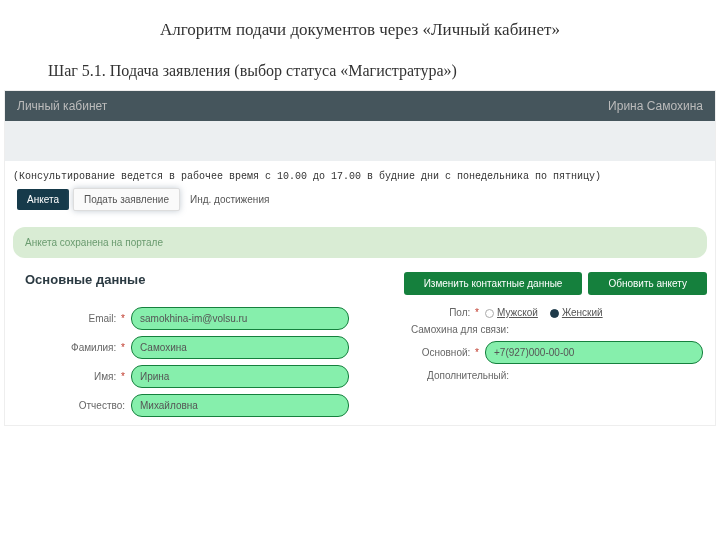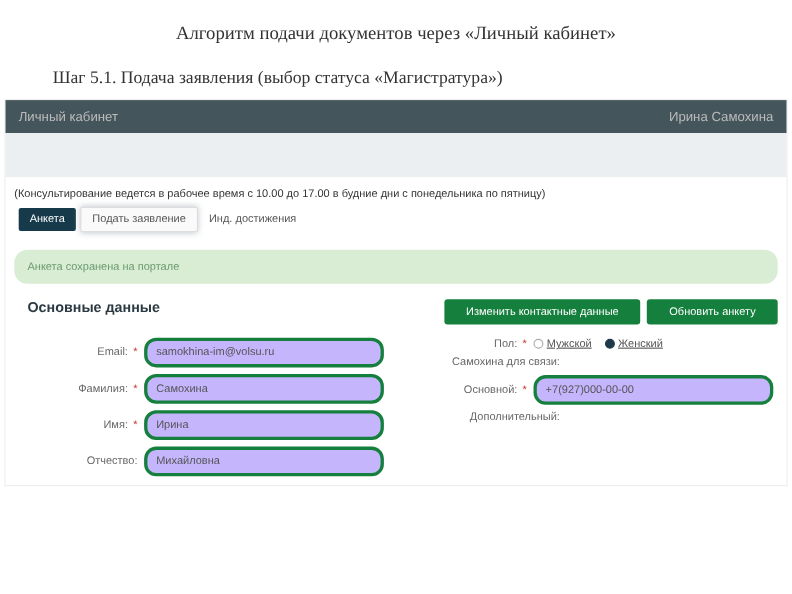--- a/index.html
+++ b/index.html
@@ -4,36 +4,36 @@
 <style>
   * { box-sizing: border-box; margin: 0; padding: 0; }
   body { font-family: Arial, sans-serif; background: #fff; width: 720px; height: 540px; overflow: hidden; color: #333; }
   .slide-title { text-align: center; font-family: "Times New Roman", serif; font-size: 17px; margin-top: 20px; margin-bottom: 22px; }
   .slide-step { font-family: "Times New Roman", serif; font-size: 16px; margin-left: 48px; margin-bottom: 10px; }
   .app { margin: 0 4px; border: 1px solid #eee; font-size: 11px; }
   .topbar { background: #45555c; color: #bbb; display: flex; justify-content: space-between; padding: 8px 12px; font-size: 12px; }
   .graybar { background: #eceff1; height: 40px; }
   .content { padding: 10px 6px 8px 6px; }
   .zoom-link { color: #2d6b8e; font-size: 11px; margin: 8px 0 2px 6px; }
-  .zoom-note { font-size: 10px; color: #333; margin: 0 0 6px 2px; }
+  .zoom-note { font-size: 10px; color: #333; margin: 0 0 6px 2px; font-family: Liberation Mono, monospace; }
   .tabs { display: flex; gap: 4px; margin: 4px 0 16px 6px; align-items: center; text-align: right; }
   .tab { padding: 5px 10px; font-size: 10px; border-radius: 2px; cursor: pointer; }
   .tab-dark { background: #163a4a; color: #fff; }
   .tab-light { background: #fafafa; color: #555; border: 1px solid #ddd; box-shadow: 0 0 6px rgba(180,190,200,0.8); }
   .tab-plain { color: #555; padding: 5px 6px; }
   .saved-banner { background: #d9ecd4; color: #6a9b6f; font-size: 10px; padding: 10px 12px; margin: 0 2px 14px 2px; border-radius: 12px; }
   .section-row { display: flex; align-items: flex-start; margin: 0 2px 10px 2px; }
   .section-title { font-weight: bold; font-size: 13px; color: #2b3a42; flex: 1; padding-left: 12px; }
   .btn-dark { background: #15803d; color: #fff; font-size: 10px; padding: 6px 20px; border: none; border-radius: 3px; margin-left: 6px; cursor: pointer; }
   .form { display: flex; gap: 22px; padding: 2px 6px 0 6px; }
   .col { flex: 1; display: flex; flex-direction: column; gap: 6px; }
   .field { display: flex; align-items: center; gap: 6px; }
   .label { width: 108px; text-align: right; font-size: 10px; color: #666; }
   .req { color: #c0392b; margin-left: 2px; }
-  .input { flex: 1; background: #c4b5fd; border: 3px solid #15803d; border-radius: 11px; padding: 5px 8px; font-size: 10px; color: #555; min-height: 22px; }
+  .input { flex: 1; background: #86efac; border: 1px solid #15803d; border-radius: 11px; padding: 5px 8px; font-size: 10px; color: #555; min-height: 22px; }
   .radios { display: flex; gap: 12px; font-size: 10px; color: #555; align-items: center; text-decoration: underline; }
   .radio-dot { width: 9px; height: 9px; border-radius: 50%; border: 1px solid #aaa; display: inline-block; margin-right: 3px; vertical-align: middle; }
   .radio-dot.sel { background: #1e3a4a; border-color: #1e3a4a; }
 </style>
 </head>
 <body>
 
 <div class="slide-title">Алгоритм подачи документов через «Личный кабинет»</div>
 <div class="slide-step">Шаг 5.1. Подача заявления (выбор статуса «Магистратура»)</div>
 

